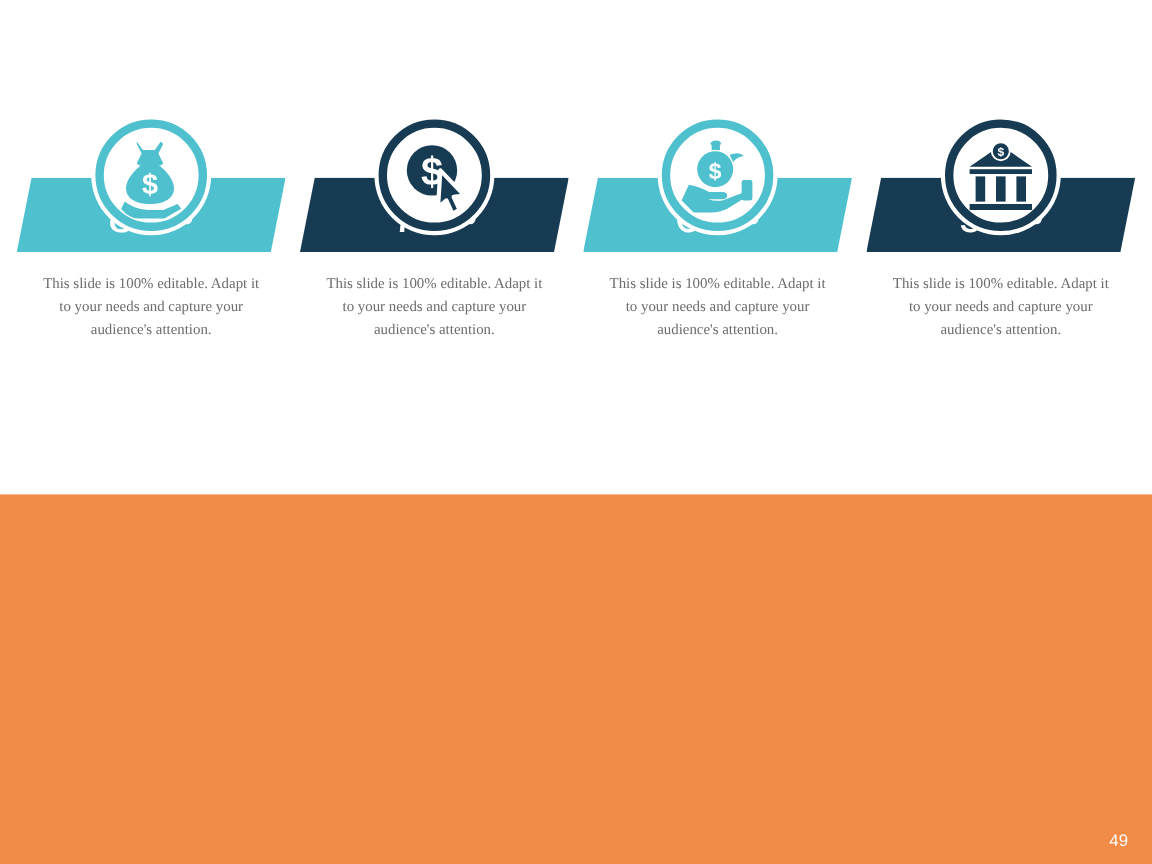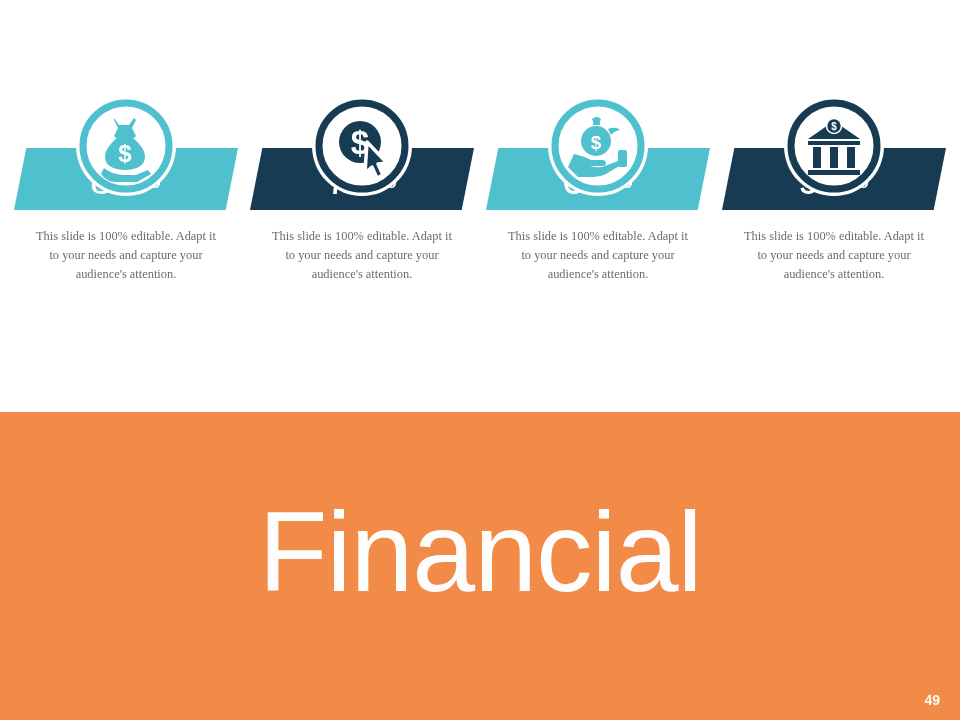--- a/index.html
+++ b/index.html
@@ -100,21 +100,21 @@
     font-size:113px;
     font-weight:400;
     letter-spacing:-1px;
     line-height:1;
   }
   .page-num {
     position:absolute;
     right:20px; bottom:12px;
     color:#fdfbf5;
     font-size:14px;
-    font-weight:bold;
+    font-weight:normal;
   }
 </style>
 </head>
 <body>
 
 <div class="slide">
 
   <div class="cards">
 
     <div class="card">
@@ -205,17 +205,16 @@
           <span class="pct"><span>90</span><span class="sym">%</span></span>
         </div>
       </div>
 
       <div class="desc">This slide is 100% editable. Adapt it to your needs and capture your audience's attention.</div>
     </div>
 
   </div>
 
   <div class="band">
-    <div class="band-title">Financial</div>
     <div class="page-num">49</div>
   </div>
 
 </div>
 
 </body></html>

